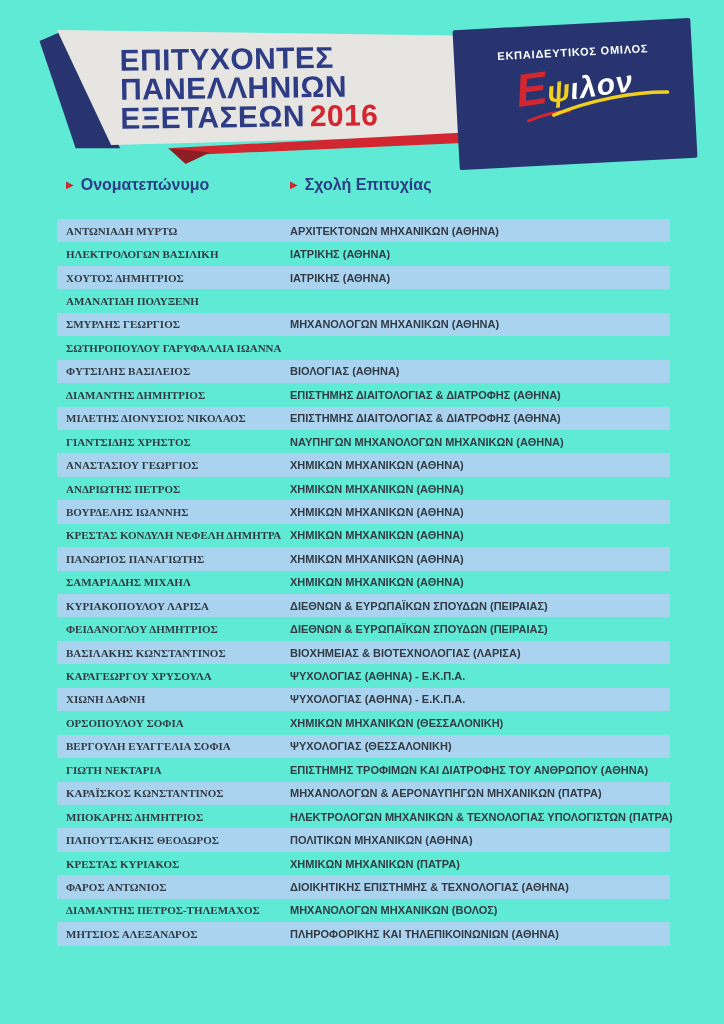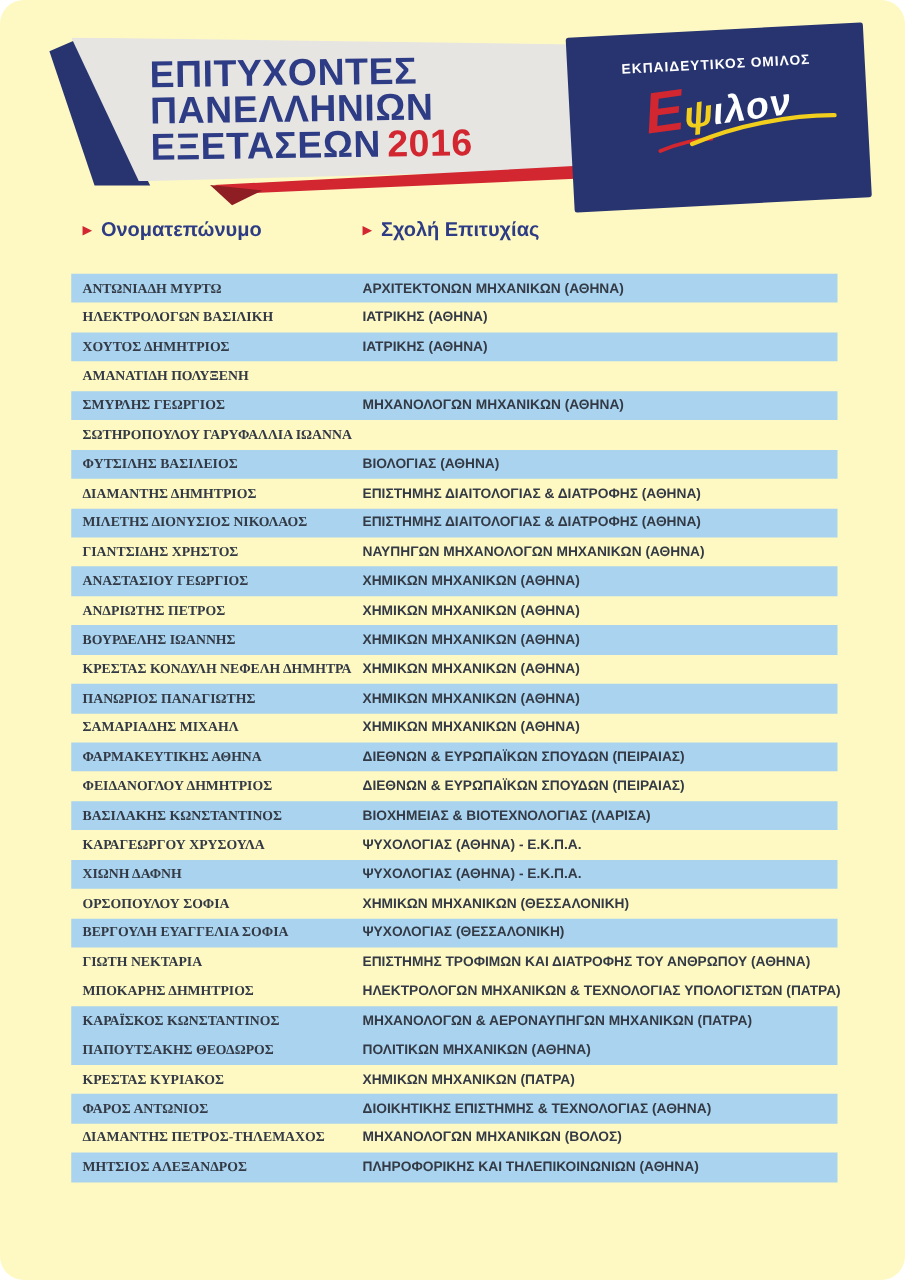--- a/index.html
+++ b/index.html
@@ -9,21 +9,21 @@
     --red-dark:#8f1d24;
     --yellow:#f2cf1d;
     --banner-gray:#e6e5e2;
     --row-blue:#a9d3ee;
     --text-dark:#333a45;
   }
   *{margin:0;padding:0;box-sizing:border-box;}
   html,body{width:724px;height:1024px;background:#ffffff;overflow:hidden;}
   body{font-family:"Liberation Sans","DejaVu Sans",sans-serif;position:relative;}
 
-  .page{position:absolute;inset:0;background:#fef9c3;border-radius:19px;}
+  .page{position:absolute;inset:0;background:#5eead4;}
 
   
   .fold-left{position:absolute;left:37px;top:30px;width:84px;height:122px;
     background:var(--navy-deep);
     clip-path:polygon(3% 9%,30% 1%,99% 97%,46% 97%);}
   .banner-gray{position:absolute;left:57px;top:30px;width:416px;height:115px;
     background:var(--banner-gray);
     clip-path:polygon(0% 0%,100% 5%,100% 92%,13% 100%);}
   .ribbon-red{position:absolute;left:168px;top:127px;width:306px;height:28px;
     background:var(--red);
@@ -175,21 +175,21 @@
       <div class="cell name">ΠΑΝΩΡΙΟΣ ΠΑΝΑΓΙΩΤΗΣ</div>
       <div class="cell school">ΧΗΜΙΚΩΝ ΜΗΧΑΝΙΚΩΝ (ΑΘΗΝΑ)</div>
     </div>
 
     <div class="row">
       <div class="cell name">ΣΑΜΑΡΙΑΔΗΣ ΜΙΧΑΗΛ</div>
       <div class="cell school">ΧΗΜΙΚΩΝ ΜΗΧΑΝΙΚΩΝ (ΑΘΗΝΑ)</div>
     </div>
 
     <div class="row alt">
-      <div class="cell name">ΦΑΡΜΑΚΕΥΤΙΚΗΣ ΑΘΗΝΑ</div>
+      <div class="cell name">ΚΥΡΙΑΚΟΠΟΥΛΟΥ ΛΑΡΙΣΑ</div>
       <div class="cell school">ΔΙΕΘΝΩΝ &amp; ΕΥΡΩΠΑΪΚΩΝ ΣΠΟΥΔΩΝ (ΠΕΙΡΑΙΑΣ)</div>
     </div>
 
     <div class="row">
       <div class="cell name">ΦΕΙΔΑΝΟΓΛΟΥ ΔΗΜΗΤΡΙΟΣ</div>
       <div class="cell school">ΔΙΕΘΝΩΝ &amp; ΕΥΡΩΠΑΪΚΩΝ ΣΠΟΥΔΩΝ (ΠΕΙΡΑΙΑΣ)</div>
     </div>
 
     <div class="row alt">
       <div class="cell name">ΒΑΣΙΛΑΚΗΣ ΚΩΝΣΤΑΝΤΙΝΟΣ</div>
@@ -214,31 +214,31 @@
     <div class="row alt">
       <div class="cell name">ΒΕΡΓΟΥΛΗ ΕΥΑΓΓΕΛΙΑ ΣΟΦΙΑ</div>
       <div class="cell school">ΨΥΧΟΛΟΓΙΑΣ (ΘΕΣΣΑΛΟΝΙΚΗ)</div>
     </div>
 
     <div class="row">
       <div class="cell name">ΓΙΩΤΗ ΝΕΚΤΑΡΙΑ</div>
       <div class="cell school">ΕΠΙΣΤΗΜΗΣ ΤΡΟΦΙΜΩΝ ΚΑΙ ΔΙΑΤΡΟΦΗΣ ΤΟΥ ΑΝΘΡΩΠΟΥ (ΑΘΗΝΑ)</div>
     </div>
 
+    <div class="row alt">
+      <div class="cell name">ΚΑΡΑΪΣΚΟΣ ΚΩΝΣΤΑΝΤΙΝΟΣ</div>
+      <div class="cell school">ΜΗΧΑΝΟΛΟΓΩΝ &amp; ΑΕΡΟΝΑΥΠΗΓΩΝ ΜΗΧΑΝΙΚΩΝ (ΠΑΤΡΑ)</div>
+    </div>
+
     <div class="row">
       <div class="cell name">ΜΠΟΚΑΡΗΣ ΔΗΜΗΤΡΙΟΣ</div>
       <div class="cell school">ΗΛΕΚΤΡΟΛΟΓΩΝ ΜΗΧΑΝΙΚΩΝ &amp; ΤΕΧΝΟΛΟΓΙΑΣ ΥΠΟΛΟΓΙΣΤΩΝ (ΠΑΤΡΑ)</div>
     </div>
 
     <div class="row alt">
-      <div class="cell name">ΚΑΡΑΪΣΚΟΣ ΚΩΝΣΤΑΝΤΙΝΟΣ</div>
-      <div class="cell school">ΜΗΧΑΝΟΛΟΓΩΝ &amp; ΑΕΡΟΝΑΥΠΗΓΩΝ ΜΗΧΑΝΙΚΩΝ (ΠΑΤΡΑ)</div>
-    </div>
-
-    <div class="row alt">
       <div class="cell name">ΠΑΠΟΥΤΣΑΚΗΣ ΘΕΟΔΩΡΟΣ</div>
       <div class="cell school">ΠΟΛΙΤΙΚΩΝ ΜΗΧΑΝΙΚΩΝ (ΑΘΗΝΑ)</div>
     </div>
 
     <div class="row">
       <div class="cell name">ΚΡΕΣΤΑΣ ΚΥΡΙΑΚΟΣ</div>
       <div class="cell school">ΧΗΜΙΚΩΝ ΜΗΧΑΝΙΚΩΝ (ΠΑΤΡΑ)</div>
     </div>
 
     <div class="row alt">

